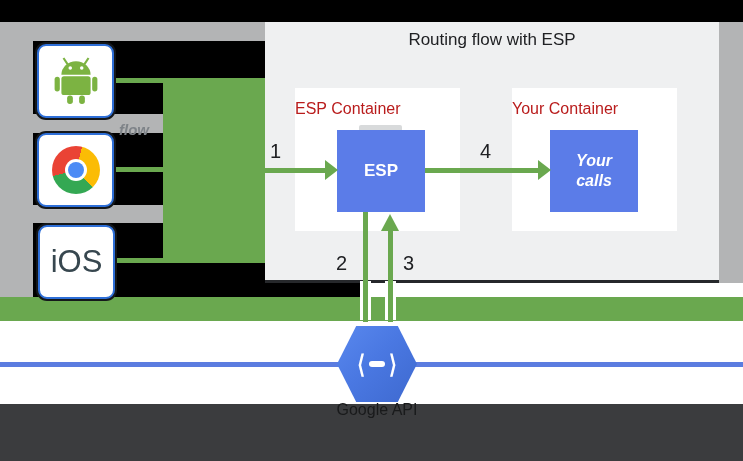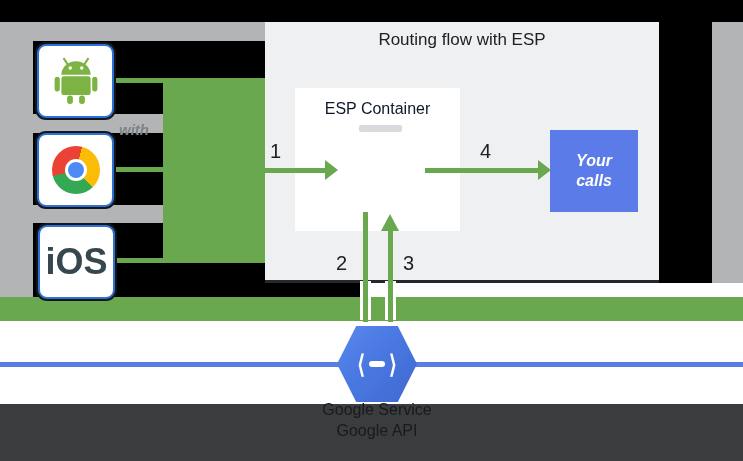--- a/index.html
+++ b/index.html
@@ -27,37 +27,37 @@
   .conn{height:5px;width:56px;left:108px;z-index:3;}
   .conn1{top:78px;} .conn2{top:167px;} .conn3{top:258px;}
   
   .client{
     width:73px;height:70px;background:#fff;border:2px solid #2e6fd8;border-radius:9px;
     box-shadow:0 0 0 2px #15181b;z-index:4;display:flex;align-items:center;justify-content:center;
   }
   .client-android{left:37px;top:44px;}
   .client-chrome{left:37px;top:133px;}
   .client-ios{left:38px;top:225px;}
-  .ios-label{font-weight:bold;font-size:36px;color:#37474f;letter-spacing:0;}
+  .ios-label{font-weight:normal;font-size:31px;color:#37474f;letter-spacing:0;}
   
   .chrome-icon{
     width:48px;height:48px;border-radius:50%;position:relative;overflow:hidden;
     background:conic-gradient(from 15deg,#fbbc05 0 120deg,#34a853 120deg 240deg,#ea4335 240deg 360deg);
   }
   .chrome-icon .white-ring{position:absolute;left:50%;top:50%;width:22px;height:22px;margin:-11px 0 0 -11px;border-radius:50%;background:#fff;}
   .chrome-icon .blue-dot{position:absolute;left:50%;top:50%;width:16px;height:16px;margin:-8px 0 0 -8px;border-radius:50%;background:#4c8bf5;}
   
   .panel{
-    left:265px;top:22px;width:394px;height:258px;background:#eff0f1;
+    left:265px;top:22px;width:454px;height:258px;background:#eff0f1;
     border-bottom:3px solid #26282b;z-index:4;
   }
   .panel-title{left:0;top:8px;width:100%;text-align:center;font-size:17px;color:#202124;}
   .container-box{width:165px;height:143px;background:#fff;top:66px;}
   .esp-cont{left:30px;} .your-cont{left:247px;}
-  .container-title{left:0;top:12px;width:100%;text-align:center;font-size:16px;color:#0f172a;}
+  .container-title{left:0;top:12px;width:100%;font-size:16px;color:#b91c1c;}
   .tab{left:94px;top:103px;width:43px;height:7px;background:#d8dadb;border-radius:2px;}
   .blue-box{
     width:88px;height:82px;background:#5b7ce8;color:#fff;font-weight:bold;
     display:flex;flex-direction:column;align-items:center;justify-content:center;
     font-size:17px;line-height:20px;top:108px;
   }
   .esp-box{left:72px;} .your-box{left:285px;font-size:16px;font-style:italic;}
   .shaft{height:5px;background:#6aa84f;top:146px;}
   .shaft1{left:-4px;width:64px;} .shaft4{left:160px;width:113px;}
   .head-right{width:0;height:0;border-top:10px solid transparent;border-bottom:10px solid transparent;border-left:13px solid #6aa84f;top:138px;}
@@ -97,21 +97,21 @@
 
 <div class="stage">
 
   <div class="abs gray gray-top"></div>
   <div class="abs gray gray-left"></div>
   <div class="abs gray gray-mid1"></div>
   <div class="abs gray gray-mid2"></div>
   <div class="abs gray gray-right"></div>
 
   <div class="abs api-calls">
-    <div>with</div>
+    <div>flow</div>
   </div>
 
   <div class="abs green green-rect"></div>
   <div class="abs green conn conn1"></div>
   <div class="abs green conn conn2"></div>
   <div class="abs green conn conn3"></div>
 
   <div class="abs client client-android">
     <svg width="46" height="48" viewBox="0 0 44 46">
       <g fill="#7cb342">
@@ -137,22 +137,28 @@
   <div class="abs client client-ios">
     <span class="ios-label">iOS</span>
   </div>
 
   <div class="abs panel">
     <div class="abs panel-title">Routing flow with ESP</div>
 
     <div class="abs container-box esp-cont">
       <div class="abs container-title">ESP Container</div>
     </div>
+    <div class="abs container-box your-cont">
+      <div class="abs container-title">Your Container</div>
+    </div>
 
     <div class="abs tab"></div>
+    <div class="abs blue-box esp-box">
+      <span>ESP</span>
+    </div>
     <div class="abs blue-box your-box">
       <span>Your</span>
       <span>calls</span>
     </div>
 
     <div class="abs shaft shaft1"></div>
     <div class="abs head-right head1"></div>
     <div class="abs step step1">1</div>
 
     <div class="abs shaft shaft4"></div>
@@ -174,17 +180,16 @@
   <div class="abs blue-line"></div>
 
   <div class="abs hexagon">
     <span class="bracket">⟨</span>
     <span class="dash"></span>
     <span class="bracket">⟩</span>
   </div>
 
   <div class="abs dark-bar"></div>
   <div class="abs caption">
-    <div>Google Service</div>
     <div>Google API</div>
   </div>
 
 </div>
 
 </body></html>

